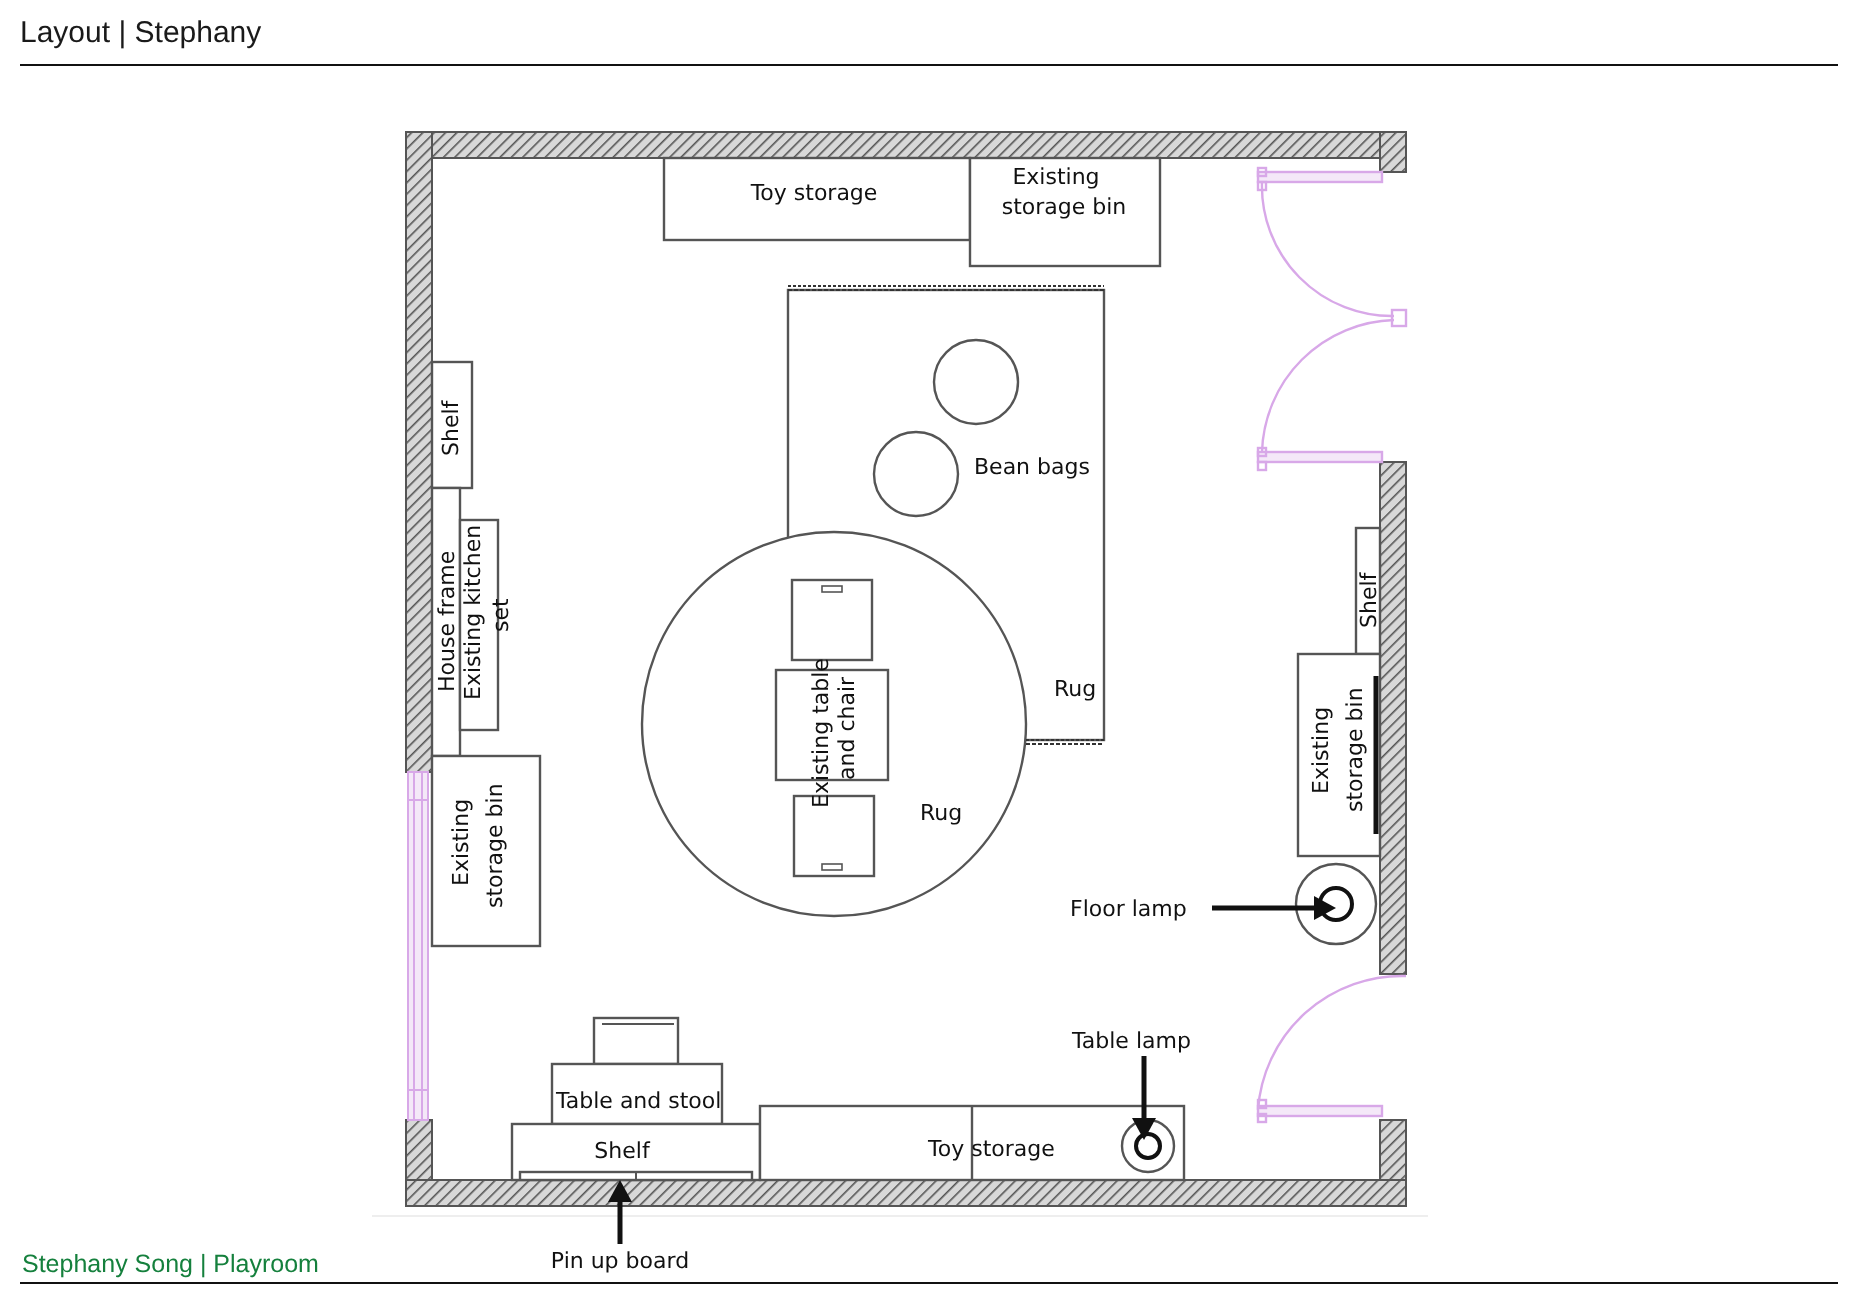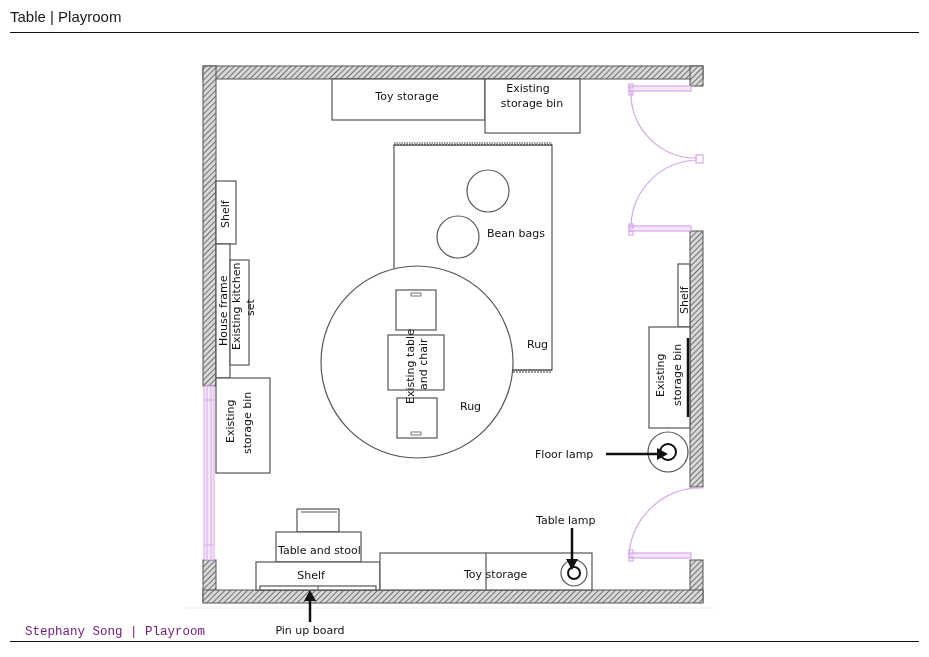--- a/index.html
+++ b/index.html
@@ -1,28 +1,28 @@
 <!DOCTYPE html>
 <html><head>
 <meta charset="utf-8">
 <style>
   html, body { margin:0; padding:0; background:#ffffff; }
   body { width:929px; height:657px; position:relative; overflow:hidden;
          font-family:"Liberation Sans", sans-serif; color:#111; }
   .hdr { position:absolute; left:10px; top:8px; font-size:15px; color:#1a1a1a; }
   .hdr-rule { position:absolute; left:10px; top:32px; width:909px; height:1px; background:#111; }
-  .ftr { position:absolute; left:25px; top:625px; font-size:12.5px; color:#701a75;font-family:Liberation Mono, monospace; }
+  .ftr { position:absolute; left:11px; top:625px; font-size:12.5px; color:#15803d; }
   .ftr-rule { position:absolute; left:10px; top:641px; width:909px; height:1px; background:#111; }
   svg.plan { position:absolute; left:0; top:0; }
   .lbl { font-family:"DejaVu Sans", sans-serif; font-size:11px; fill:#111; }
 </style>
 </head>
 <body>
 
-<div class="hdr">Table | Playroom</div>
+<div class="hdr">Layout | Stephany</div>
 <div class="hdr-rule"></div>
 
 <svg class="plan" width="929" height="657" viewBox="0 0 929 657">
   <defs>
     <pattern id="hatch" width="4" height="4" patternUnits="userSpaceOnUse" patternTransform="rotate(45)">
       <rect width="4" height="4" fill="#d8d8d8"></rect>
       <line x1="0" y1="0" x2="0" y2="4" stroke="#555" stroke-width="1.6"></line>
     </pattern>
   </defs>
 

